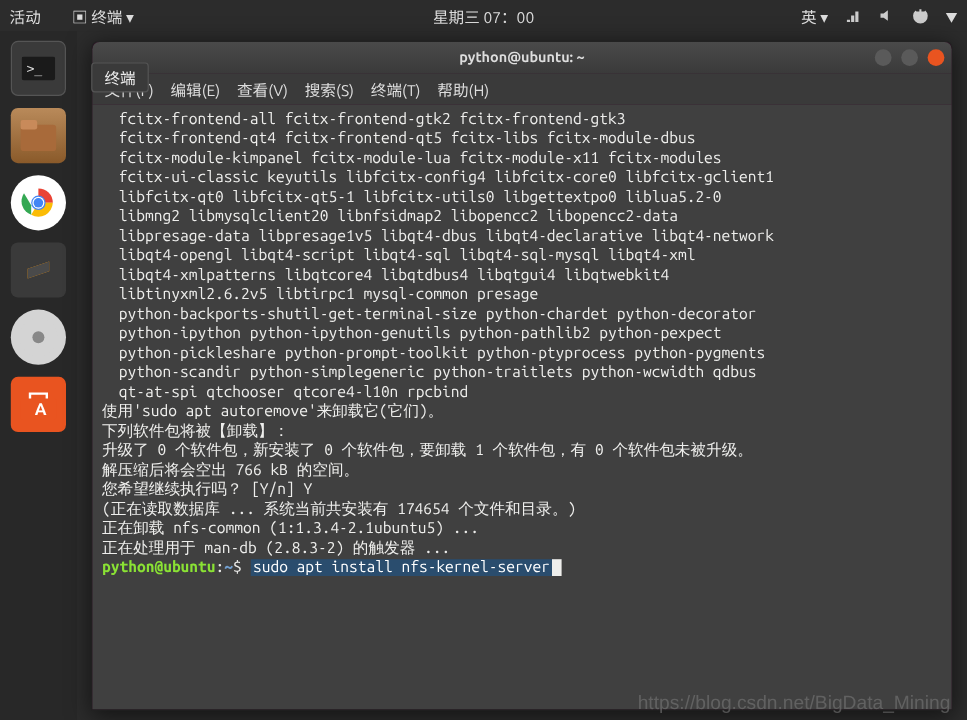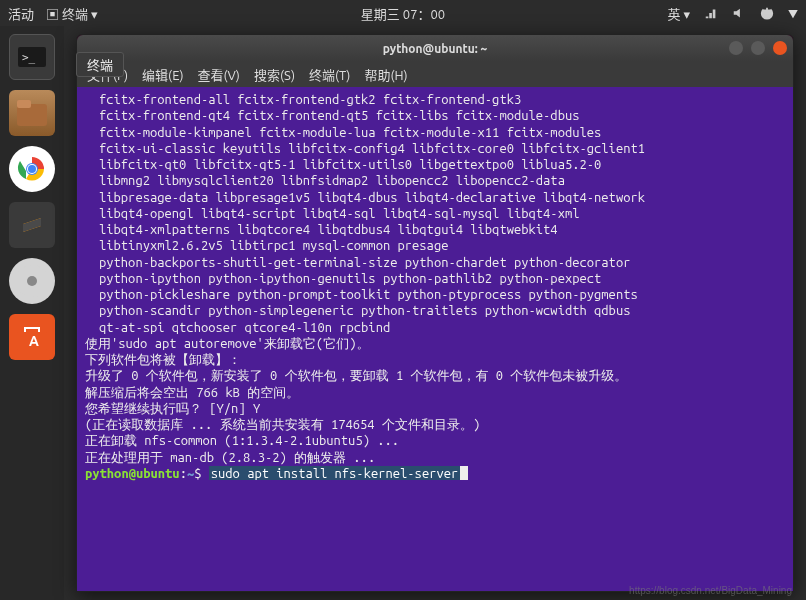--- a/index.html
+++ b/index.html
@@ -13,21 +13,21 @@
     }
     .top-panel {
       height: 26px;
       background: #2c2c2c;
       color: #dcdcdc;
       display: flex;
       align-items: center;
       font-size: 13px;
       padding: 0 8px;
     }
-    .top-panel .left { display: flex; gap: 12px; align-items: center; }
+    .top-panel .left { display: flex; gap: 26px; align-items: center; }
     .top-panel .center { position: absolute; left: 50%; transform: translateX(-50%); }
     .top-panel .right { margin-left: auto; display: flex; gap: 14px; align-items: center; }
     .top-panel .tb-icon { width: 14px; height: 14px; display: inline-block; }
     .sidebar {
       position: absolute;
       left: 0;
       top: 26px;
       width: 64px;
       height: 574px;
       background: rgba(40,40,40,0.95);
@@ -97,21 +97,21 @@
       background: #3a3a3a;
       display: flex;
       align-items: center;
       padding: 0 10px;
       gap: 14px;
       color: #ddd;
       font-size: 13px;
     }
     .terminal-content {
       flex: 1;
-      background: #4c1d95;
+      background: #404040;
       padding: 4px 8px;
       overflow: hidden;
       font-family: "Ubuntu Mono", "DejaVu Sans Mono", monospace;
       font-size: 13px;
       line-height: 1.25;
       color: #eeeeec;
       white-space: pre-wrap;
       word-break: break-all;
     }
     .terminal-content .indent { padding-left: 14px; display: block; }
@@ -133,21 +133,21 @@
       color: #eee;
       font-size: 13px;
       padding: 2px 10px;
       border-radius: 3px;
       border: 1px solid #555;
     }
     .watermark {
       position: absolute;
       right: 14px;
       bottom: 4px;
-      font-size: 10px;
+      font-size: 16px;
       color: rgba(120,120,120,0.6);
       font-family: sans-serif;
     }
   </style>
 </head>
 <body>
 
 <div class="top-panel">
   <div class="left">
     <span>活动</span>

